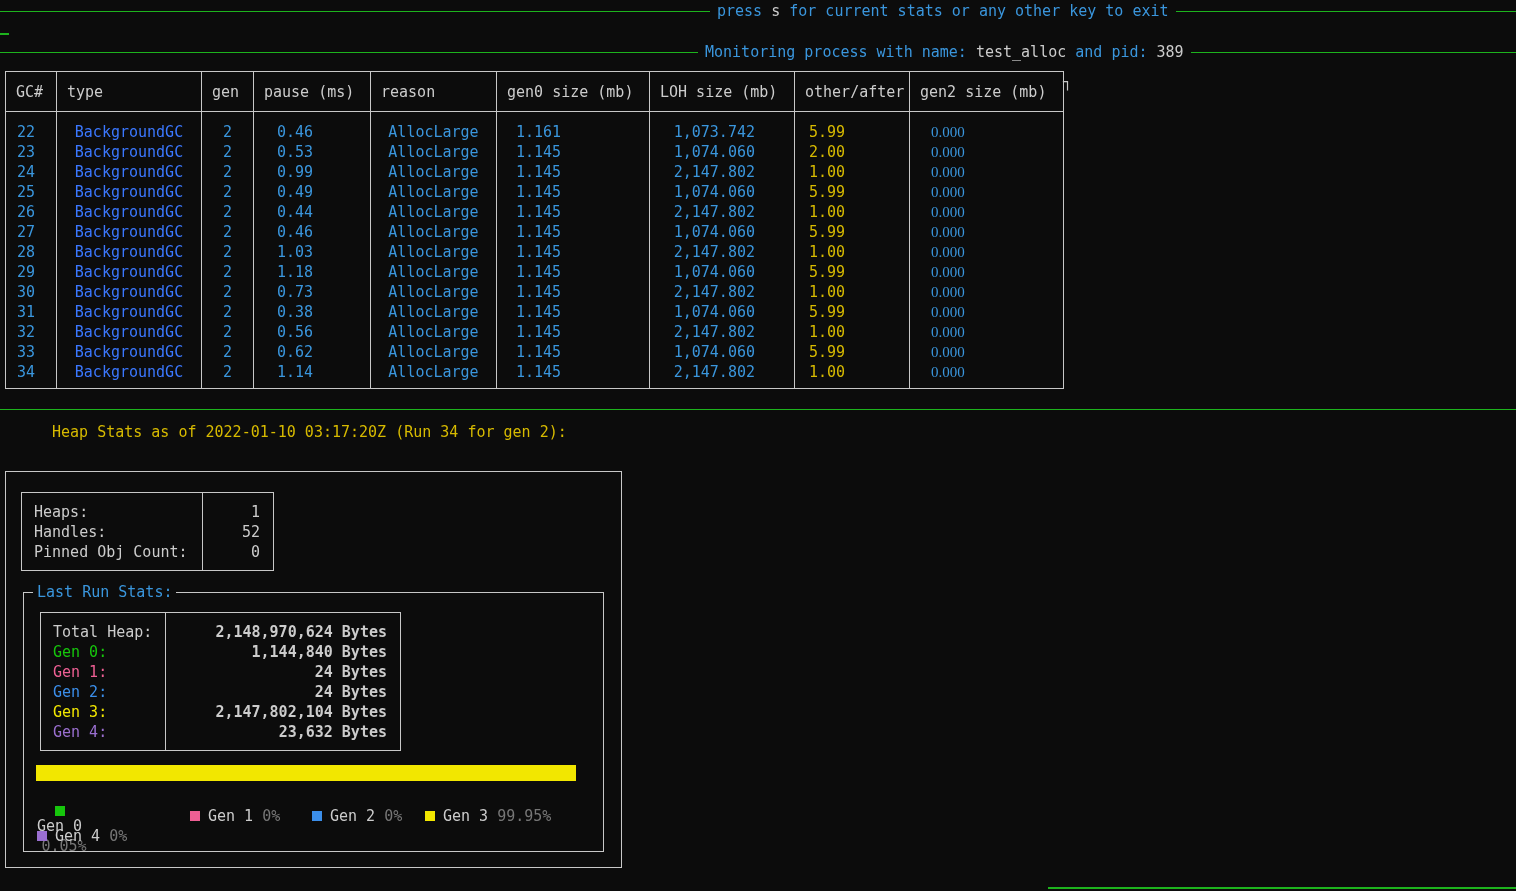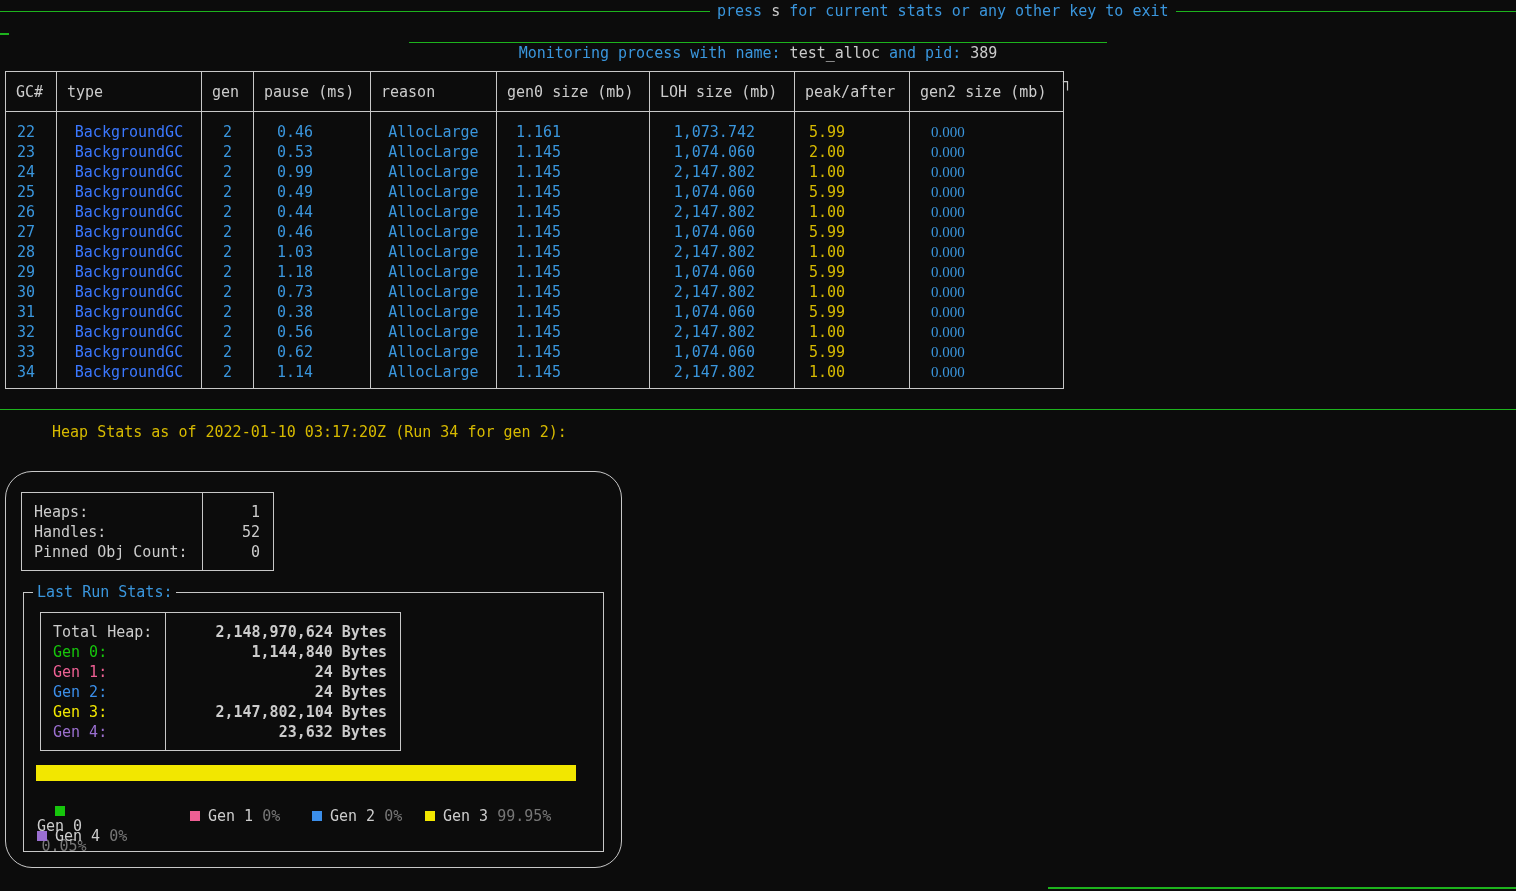--- a/index.html
+++ b/index.html
@@ -21,21 +21,21 @@
   .c-gen2 { color: var(--gen2); }
   .c-purple { color: var(--purple); }
 
   .rule-row { position: absolute; left: 0; right: 0; height: 20px; display: flex; align-items: center; }
   .rule { height: 0; border-top: 1px solid var(--rule); }
   .rule-fixed-top { width: 710px; }
   .rule-fixed-mon { width: 698px; }
   .rule-flex { flex: 1; }
   .rule-row .text { padding: 0 7px; white-space: pre; }
   #top-bar { top: 1px; }
-  #monitor-bar { top: 42px; flex-direction: column; }
+  #monitor-bar { top: 42px; }
   #stray-dash { position: absolute; left: 0; top: 33px; width: 9px; border-top: 2px solid var(--rule); }
 
   #gc-table { position: absolute; left: 5px; top: 71px; width: 1059px; height: 318px; border: 1px solid var(--border); }
   .gc-grid { display: grid; grid-template-columns: 51px 145px 52px 117px 126px 153px 145px 115px 1fr; }
   #gc-header { height: 40px; border-bottom: 1px solid var(--border); }
   .gc-h { display: flex; align-items: center; padding-left: 10px; border-right: 1px solid var(--border); color: var(--white); white-space: pre; }
   .gc-h:last-child { border-right: none; }
   #gc-body { height: 276px; }
   .gc-col { border-right: 1px solid var(--border); padding-top: 10px; }
   .gc-col:last-child { border-right: none; font-family: Liberation Serif, serif; }
@@ -48,21 +48,21 @@
   .col5 .gc-cell { padding-left: 19px; }
   .col6 .gc-cell { text-align: right; padding-right: 39px; }
   .col7 .gc-cell { padding-left: 14px; }
   .col8 .gc-cell { padding-left: 21px; }
   #stray-corner { position: absolute; left: 1063px; top: 72px; color: var(--border); }
 
   #mid-rule { position: absolute; left: 0; right: 0; top: 409px; border-top: 1px solid var(--rule); }
   #heap-title { position: absolute; left: 52px; top: 422px; height: 20px; color: var(--yellow); white-space: pre; }
 
   .box { border: 1px solid var(--border); }
-  #heap-box { position: absolute; left: 5px; top: 471px; width: 617px; height: 397px; border-radius: 27px; }
+  #heap-box { position: absolute; left: 5px; top: 471px; width: 617px; height: 397px; }
 
   #summary { position: absolute; left: 15px; top: 20px; width: 253px; height: 79px; border: 1px solid var(--border); display: flex; }
   #summary .labels { width: 181px; border-right: 1px solid var(--border); padding-top: 9px; }
   #summary .values { flex: 1; padding-top: 9px; }
   .sum-label { height: 20px; padding-left: 12px; color: var(--white); white-space: pre; }
   .sum-val { height: 20px; text-align: right; padding-right: 13px; color: var(--white); white-space: pre; }
 
   #lastrun { position: absolute; left: 17px; top: 120px; width: 581px; height: 260px; border: 1px solid var(--border); }
   #lastrun-title { position: absolute; top: -11px; left: 9px; background: var(--bg); padding: 0 4px; color: var(--cyan); white-space: pre; }
 
@@ -106,21 +106,21 @@
 
   <div id="gc-table">
     <div id="gc-header" class="gc-grid">
       <div class="gc-h">GC#</div>
       <div class="gc-h">type</div>
       <div class="gc-h">gen</div>
       <div class="gc-h">pause (ms)</div>
       <div class="gc-h">reason</div>
       <div class="gc-h">gen0 size (mb)</div>
       <div class="gc-h">LOH size (mb)</div>
-      <div class="gc-h">peak/after</div>
+      <div class="gc-h">other/after</div>
       <div class="gc-h">gen2 size (mb)</div>
     </div>
     <div id="gc-body" class="gc-grid">
         <div class="gc-col col0">
           <div class="gc-cell c-cyan">22</div>
           <div class="gc-cell c-cyan">23</div>
           <div class="gc-cell c-cyan">24</div>
           <div class="gc-cell c-cyan">25</div>
           <div class="gc-cell c-cyan">26</div>
           <div class="gc-cell c-cyan">27</div>

